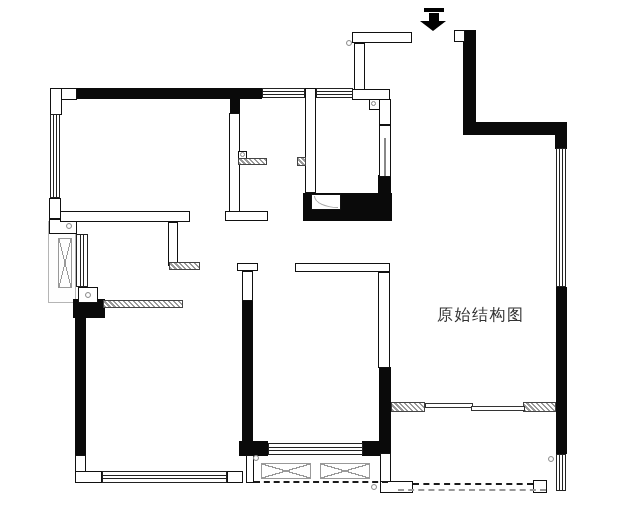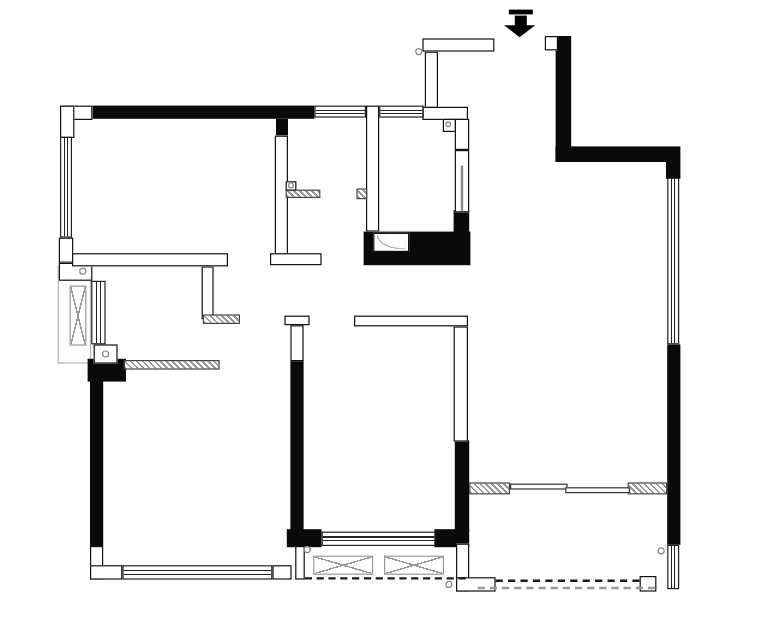--- a/index.html
+++ b/index.html
@@ -34,20 +34,21 @@
 </style>
 </head>
 <body>
 
 <div id="plan">
   <div class="entry-arrow">
     <div class="bar"></div>
     <div class="shaft"></div>
     <div class="head"></div>
   </div>
+  <div class="plan-title">原始结构图</div>
 <div class="abs graybox" style="left: 48px; top: 221px; width: 28px; height: 82px;"></div>
     <div class="abs solid" style="left: 77px; top: 88px; width: 185px; height: 11px;"></div>
     <div class="abs solid" style="left: 230px; top: 99px; width: 10px; height: 14px;"></div>
     <div class="abs solid" style="left: 303px; top: 193px; width: 89px; height: 28px;"></div>
     <div class="abs solid" style="left: 378px; top: 175px; width: 13px; height: 20px;"></div>
     <div class="abs solid" style="left: 463px; top: 30px; width: 13px; height: 105px;"></div>
     <div class="abs solid" style="left: 463px; top: 122px; width: 104px; height: 13px;"></div>
     <div class="abs solid" style="left: 555px; top: 135px; width: 12px; height: 14px;"></div>
     <div class="abs solid" style="left: 556px; top: 287px; width: 11px; height: 167px;"></div>
     <div class="abs solid" style="left: 379px; top: 367px; width: 12px; height: 76px;"></div>

